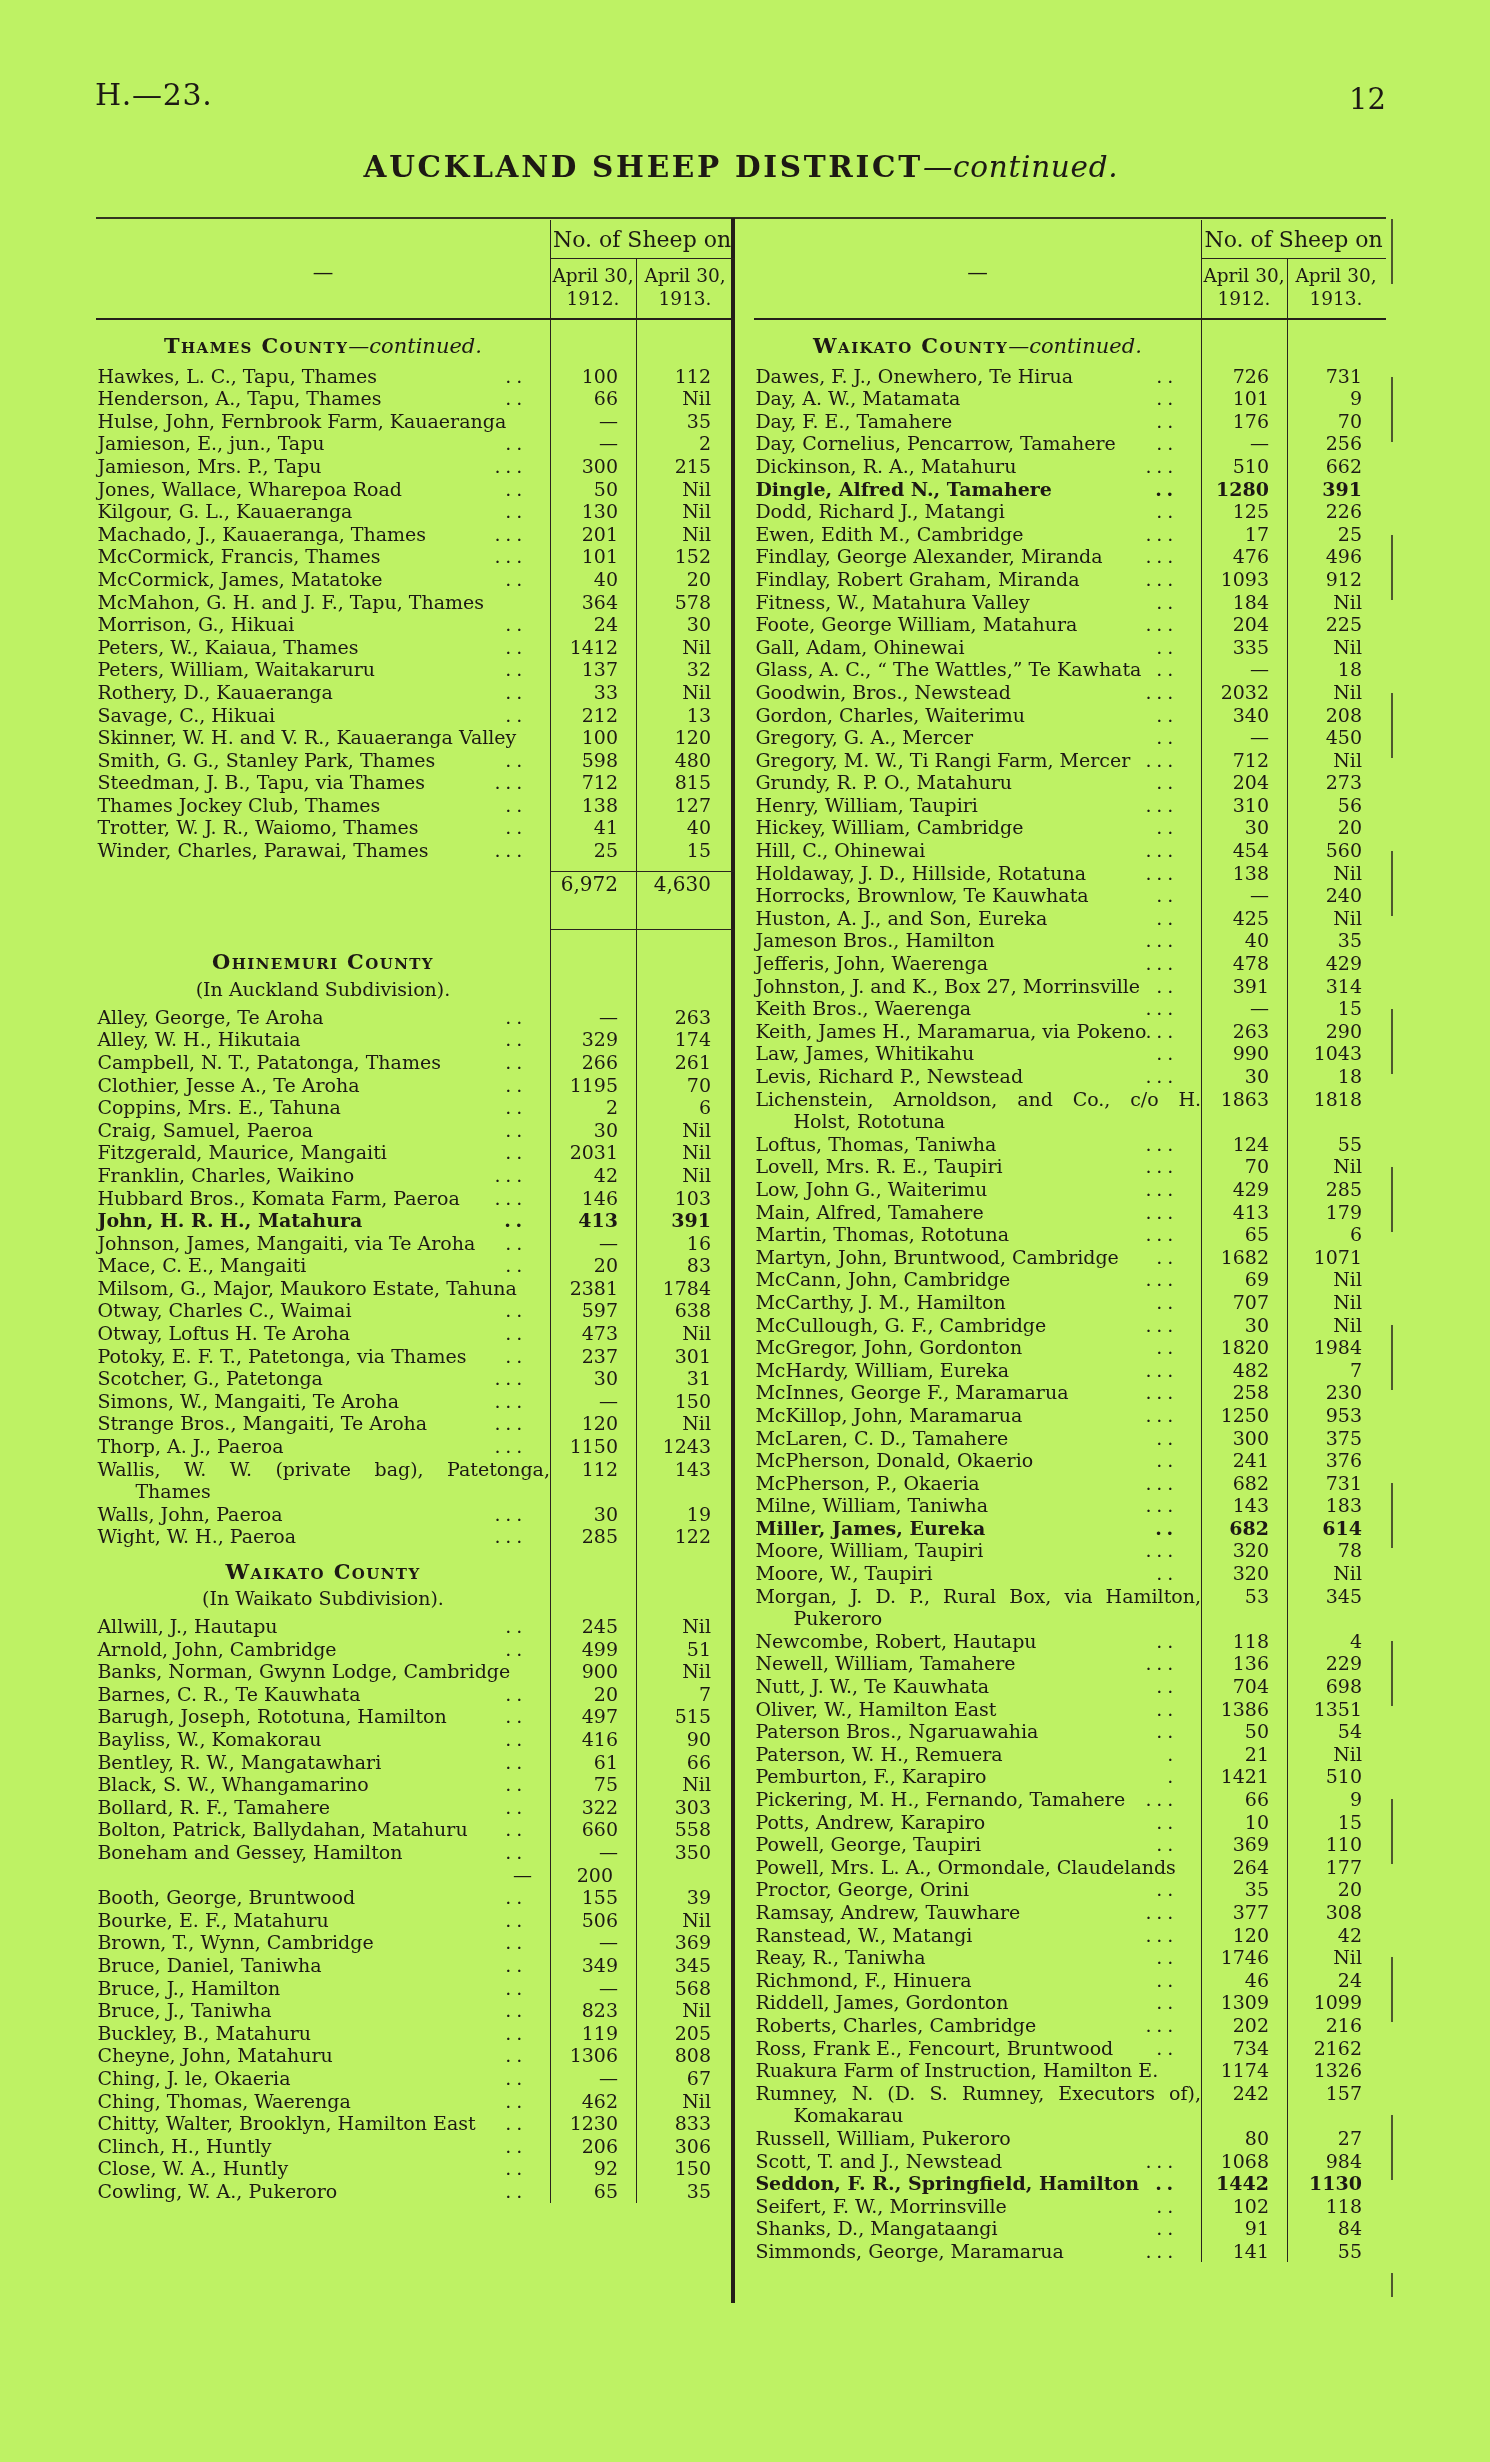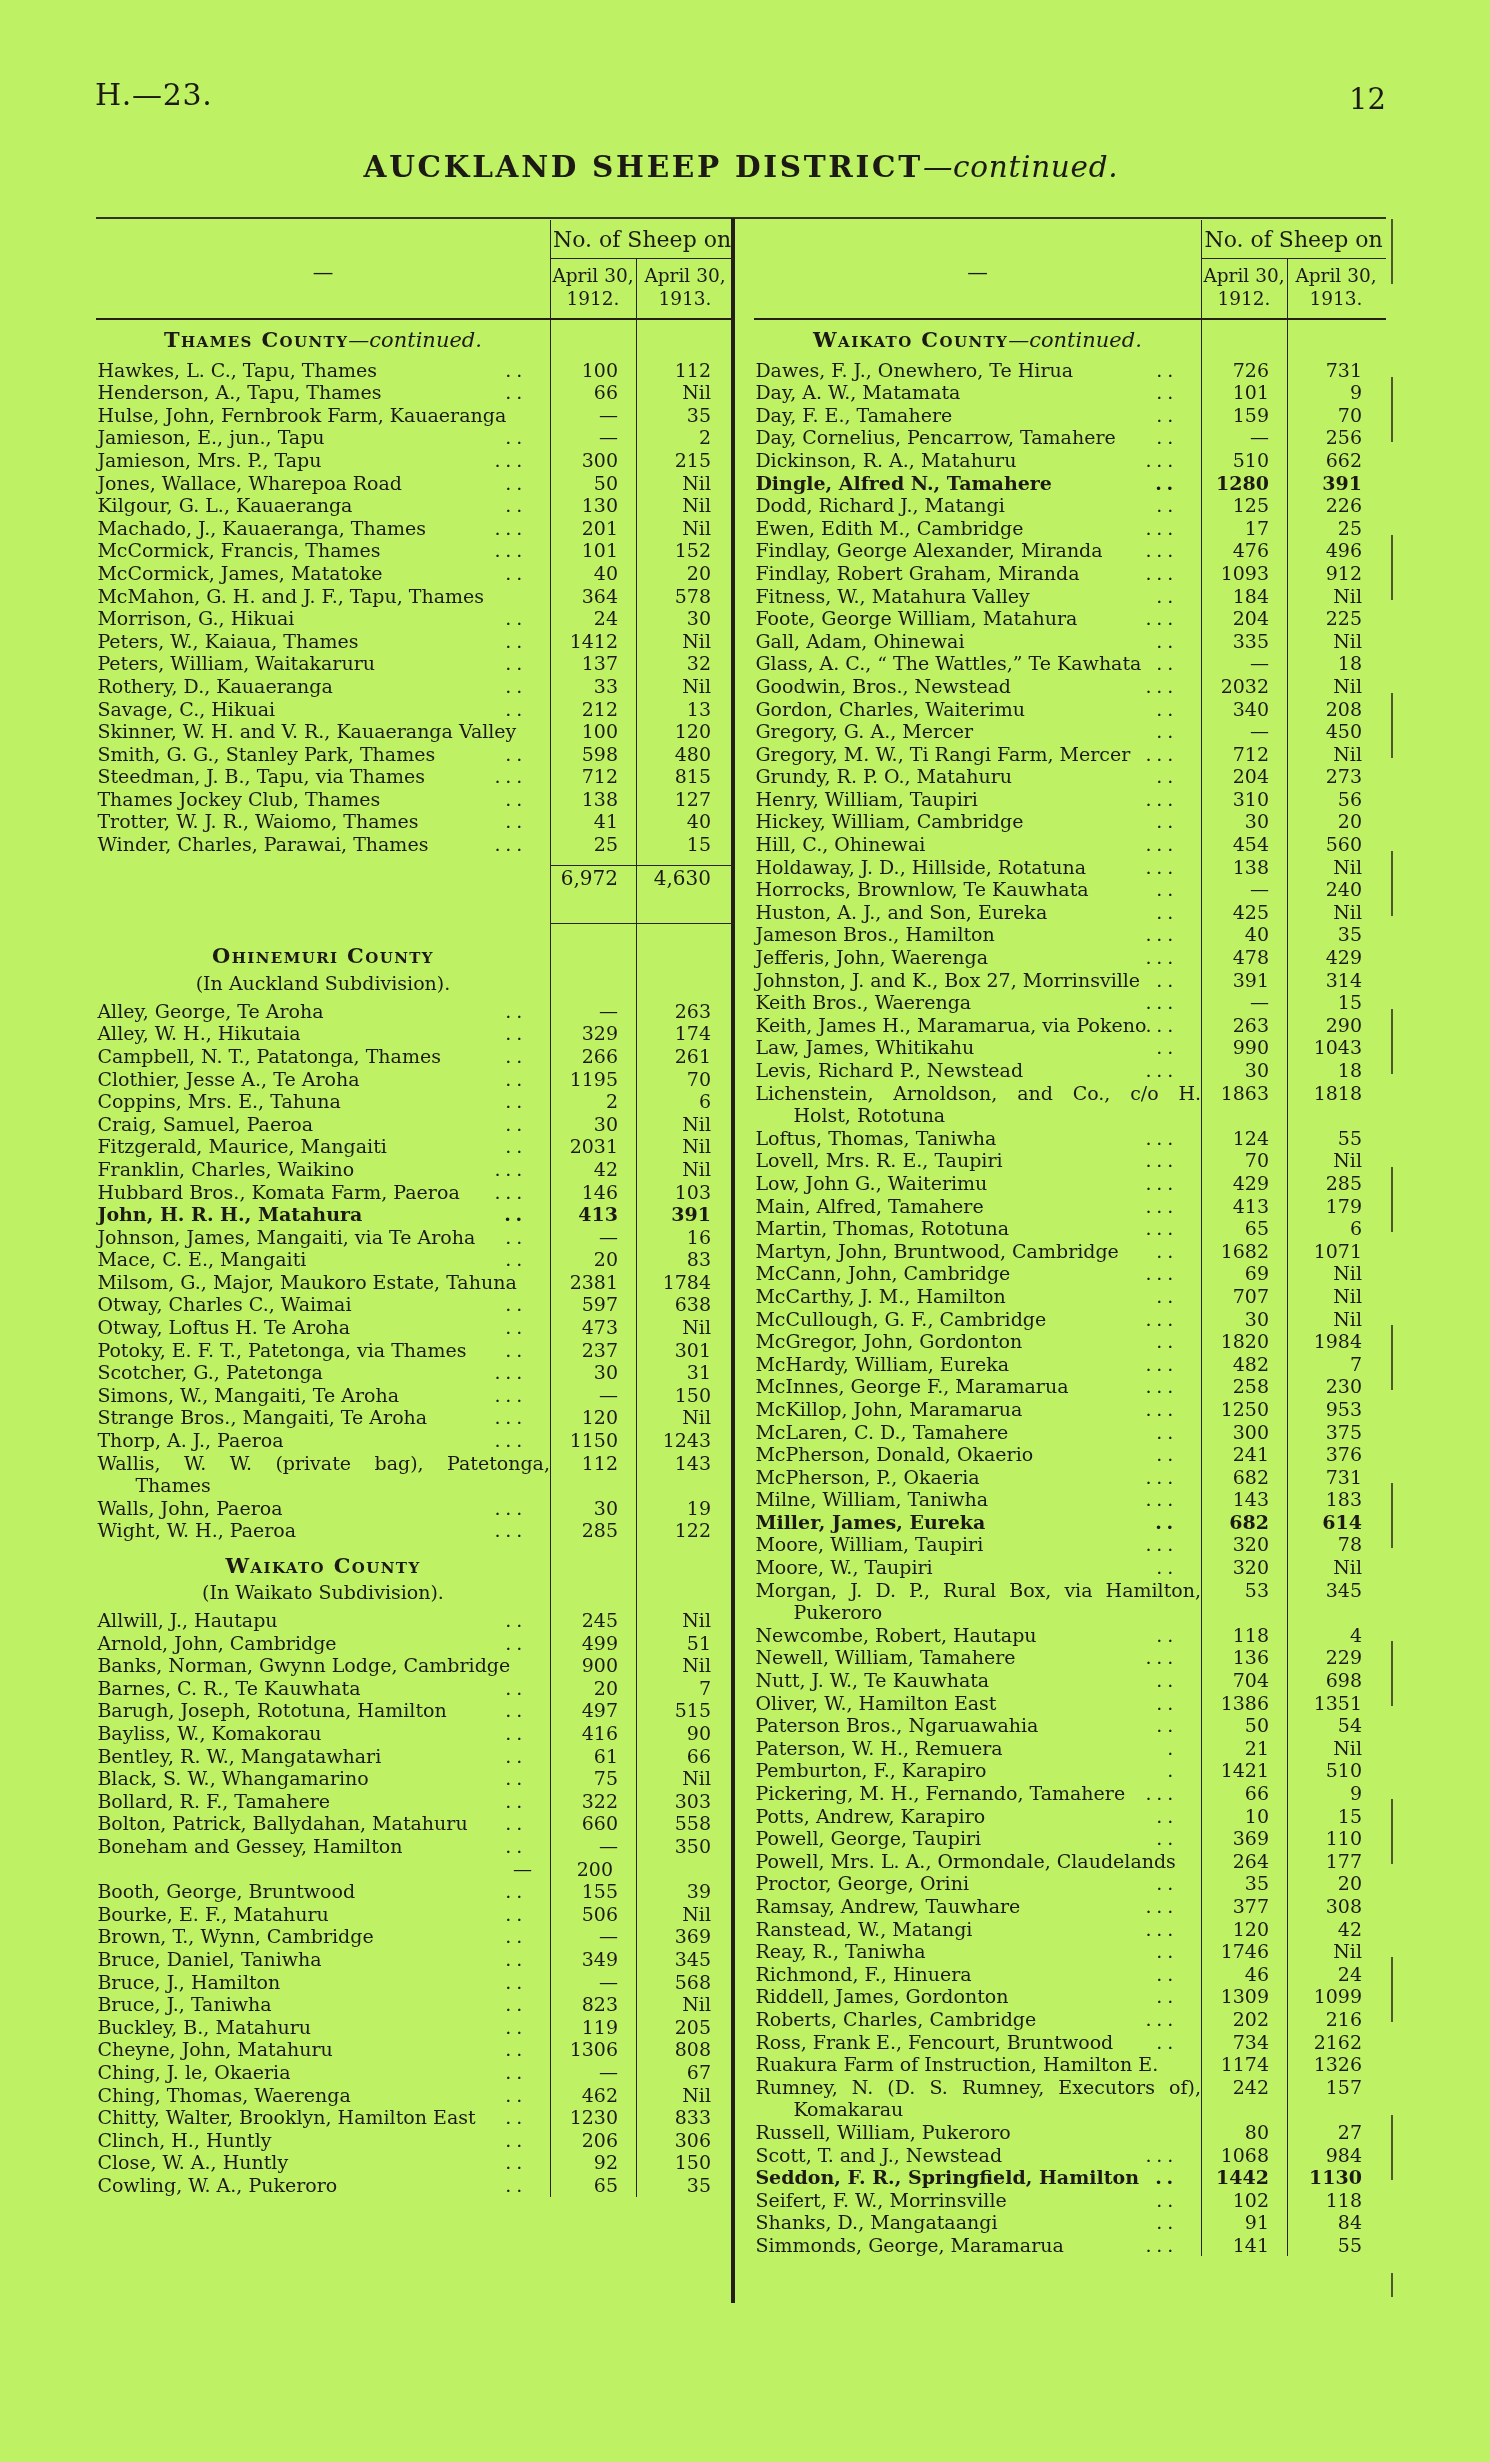--- a/index.html
+++ b/index.html
@@ -46,21 +46,21 @@
   .tbl-right .noh, .tbl-right .noh-rule { left:447px; }
   .noh-rule { position:absolute; right:0; top:38px; border-top:1.4px solid #2a241d; }
   .apr { position:absolute; top:45px; text-align:center; font-size:18.5px; line-height:22.6px; }
   .tbl-left  .apr1 { left:454px; width:86px; }
   .tbl-left  .apr2 { left:540px; width:98px; }
   .tbl-right .apr1 { left:447px; width:86px; }
   .tbl-right .apr2 { left:533px; width:98px; }
   .head-rule { position:absolute; left:0; right:0; top:98px; border-top:2.1px solid #25201a; }
 
   
-  .tbody { position:relative; padding-top:2px; }
+  .tbody { position:relative; padding-top:8px; }
 
   .sect { text-align:center; margin:9.6px 0 4.1px 0; }
   .tbl-left  .sect { width:454px; }
   .tbl-right .sect { width:447px; }
   .tbody > .sect:first-child { margin-top:4.1px; }
   .sect-l1 { font-size:21px; line-height:27.4px; }
   .sect-l1 .sc { font-variant:small-caps; letter-spacing:1.4px; font-weight:bold; }
   .sect-l1 em { font-weight:normal; letter-spacing:0; }
   .sect-l2 { font-size:19px; line-height:25px; }
 
@@ -505,21 +505,21 @@
           <div class="val c1">726</div>
           <div class="val c2">731</div>
         </div>
         <div class="row">
           <div class="nm"><span>Day, A. W., Matamata</span><span class="leader">..</span></div>
           <div class="val c1">101</div>
           <div class="val c2">9</div>
         </div>
         <div class="row">
           <div class="nm"><span>Day, F. E., Tamahere</span><span class="leader">..</span></div>
-          <div class="val c1">159</div>
+          <div class="val c1">176</div>
           <div class="val c2">70</div>
         </div>
         <div class="row">
           <div class="nm"><span>Day, Cornelius, Pencarrow, Tamahere</span><span class="leader">..</span></div>
           <div class="val c1">—</div>
           <div class="val c2">256</div>
         </div>
         <div class="row">
           <div class="nm"><span>Dickinson, R. A., Matahuru</span><span class="leader">...</span></div>
           <div class="val c1">510</div>

